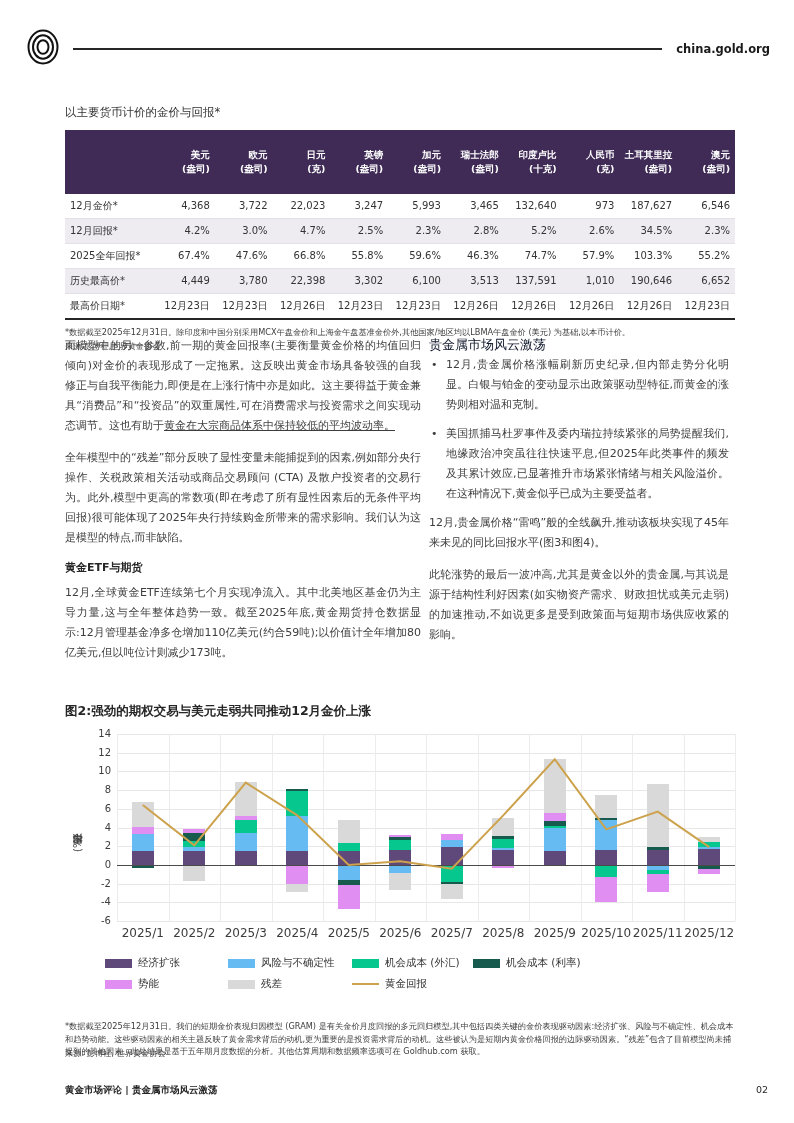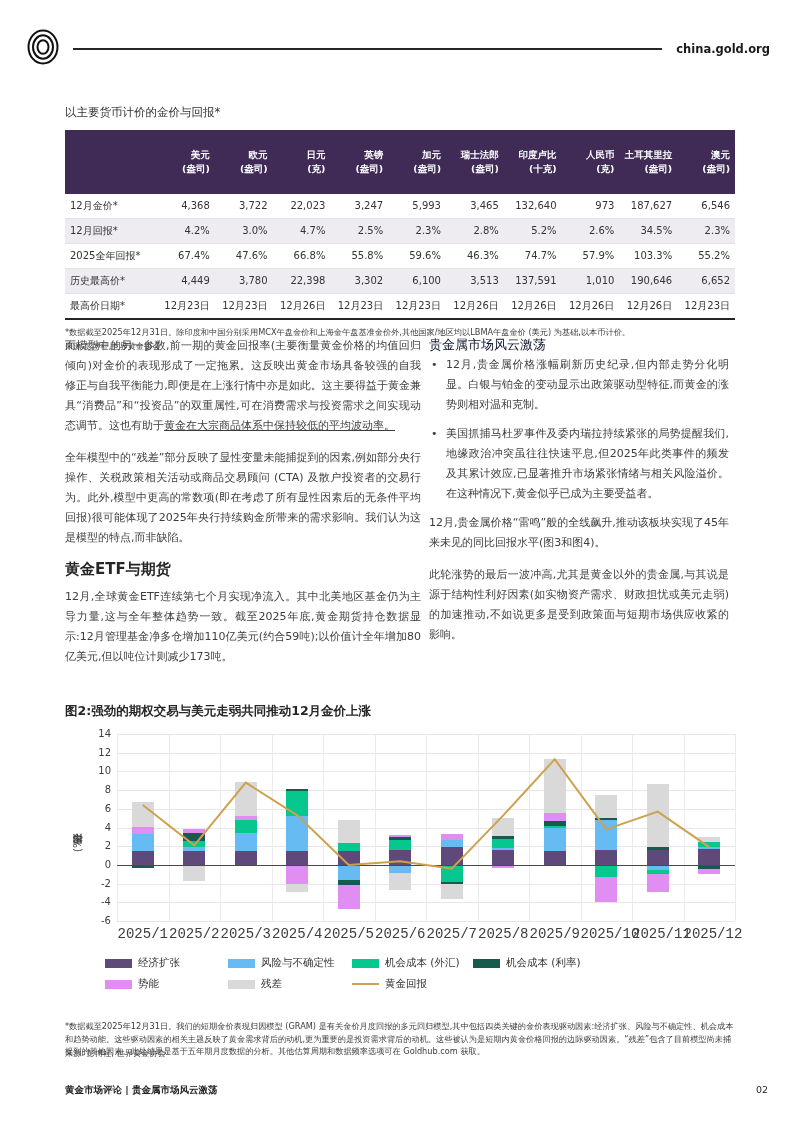--- a/index.html
+++ b/index.html
@@ -27,42 +27,42 @@
   tbody tr:last-child { border-bottom:2px solid #262626; }
   .tbl-note { font-size:8.2px; color:#3c3c3c; margin-top:6px; line-height:1.5; }
   .tbl-src  { font-size:8.2px; color:#3c3c3c; margin-top:3px; }
 
   
   .cols { position:absolute; top:336px; left:65px; width:670px; display:flex; gap:8px; }
   .col-l { width:356px; }
   .col-r { width:300px; }
   .col-l p, .col-r p { font-size:11px; line-height:1.82; text-align:justify; color:#3d3d3d; margin-bottom:12px; }
   .body-link { text-decoration:underline; color:#3d3d3d; }
-  .subhead { font-size:15px; font-weight:bold; color:#262626; margin:4px 0 8px 0; }
+  .subhead { font-size:11px; font-weight:bold; color:#262626; margin:4px 0 8px 0; }
   .rc-head { font-size:13px; color:#0f172a; margin-bottom:1px; }
   .col-r ul { list-style:none; margin-bottom:4px; }
   .col-r li { font-size:11px; line-height:1.82; text-align:justify; color:#3d3d3d;
               padding-left:17px; position:relative; margin-bottom:9px; }
   .col-r li::before { content:"•"; position:absolute; left:2px; top:0; }
 
   
   .chart-title { position:absolute; top:703px; left:65px; font-size:12.5px; font-weight:bold; color:#262626; }
   .chart-wrap { position:absolute; top:730px; left:65px; width:672px; height:215px; }
   .ylab { position:absolute; left:6px; top:36px; height:155px; writing-mode:vertical-rl;
           transform:rotate(180deg); font-size:10px; color:#3c3c3c; text-align:center; }
   .yaxis { position:absolute; left:10px; top:4px; width:36px; height:187px; }
   .ytick { position:absolute; right:0; width:36px; text-align:right; font-size:10px; color:#3c3c3c; }
   .plot { position:absolute; left:52px; top:4px; width:618px; height:187px; }
   .gridline-h { position:absolute; left:0; width:100%; height:1px; background:#e7e7e7; }
   .gridline-v { position:absolute; top:0; height:100%; width:1px; background:#ececec; }
   .zero-line { position:absolute; left:0; width:100%; height:1px; background:#4a4a4a; }
   .bar-seg { position:absolute; width:22px; }
   .plot svg { position:absolute; left:0; top:0; overflow:visible; }
   .xlabels { position:absolute; left:52px; top:196px; width:618px; height:16px; }
-  .xtick { position:absolute; top:0; width:51.5px; text-align:center; font-size:14px; color:#3c3c3c;font-family:Liberation Mono, monospace; }
+  .xtick { position:absolute; top:0; width:51.5px; text-align:center; font-size:12px; color:#3c3c3c; }
 
   .legend { position:absolute; top:956px; left:105px; display:grid;
             grid-template-columns:123px 124px 121px auto; row-gap:7px; }
   .legend-item { display:flex; align-items:center; font-size:10.5px; color:#333; }
   .legend-swatch { width:27px; height:9px; margin-right:6px; flex:none; }
   .legend-line { width:27px; height:2px; margin-right:6px; flex:none; }
 
   .chart-note { position:absolute; top:1008px; left:65px; width:672px; font-size:8.2px;
                 color:#3c3c3c; line-height:1.55;margin-top:12px; }
   .chart-src { position:absolute; top:1048px; left:65px; font-size:8.2px; color:#3c3c3c; }

